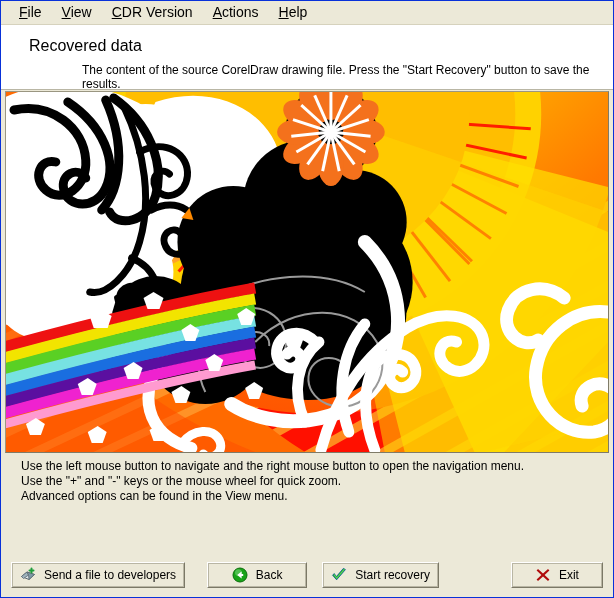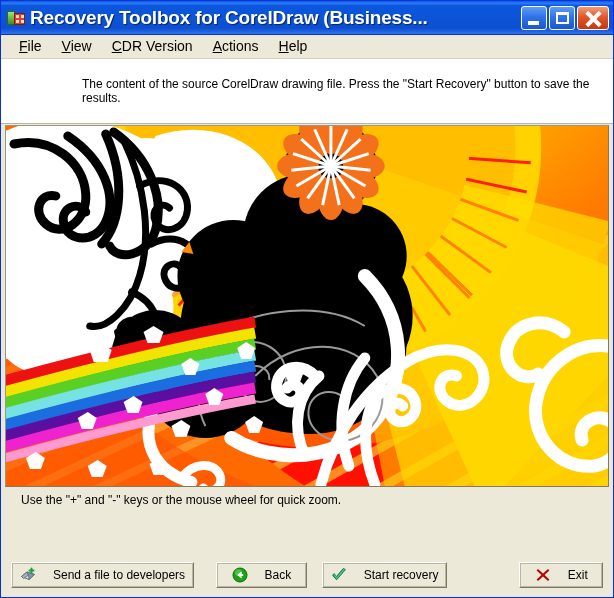--- a/index.html
+++ b/index.html
@@ -220,70 +220,52 @@
   .btn {
     height: 26px;
     box-sizing: border-box;
     background: #ece9d8;
     border: 1px solid;
     border-color: #ffffff #7b7866 #7b7866 #ffffff;
     box-shadow: 0 0 0 1px #b9b6a4 inset;
     display: flex;
     align-items: center;
     justify-content: center;
-    gap: 17px;
+    gap: 8px;
     font-size: 12px;
     color: #000;
     padding: 0 8px;
     white-space: nowrap;
   }
   .btn-send   { width: 194px; margin-right: 22px; }
   .btn-back   { width: 120px; margin-right: 15px; }
   .btn-start  { width: 130px; margin-right: 25px; }
   .btn-exit   { width: 110px; margin-left: 47px; }
 
   .ico { width: 16px; height: 16px; flex: 0 0 16px; position: relative; }
   .ico svg { display:block; width:16px; height:16px; }
 
   .btn-label { line-height: 14px; }
 </style>
 </head>
 <body>
 
 <div class="window">
 
-  <div class="titlebar">
-    <div class="app-icon">
-      <div class="leaf"></div>
-      <div class="grid"></div>
-    </div>
-    <div class="title-text">Recovery Toolbox for CorelDraw (Business...</div>
-    <div class="win-btns">
-      <div class="win-btn">
-        <span class="glyph-min"></span>
-      </div>
-      <div class="win-btn">
-        <span class="glyph-max"></span>
-      </div>
-      <div class="win-btn close">
-        <span class="glyph-close-a"></span>
-        <span class="glyph-close-b"></span>
-      </div>
-    </div>
-  </div>
 
   <div class="menubar">
     <div class="menu-item"><u>F</u>ile</div>
     <div class="menu-item"><u>V</u>iew</div>
     <div class="menu-item"><u>C</u>DR Version</div>
     <div class="menu-item"><u>A</u>ctions</div>
     <div class="menu-item"><u>H</u>elp</div>
   </div>
 
   <div class="headerpanel">
+    <div class="header-title">Recovered data</div>
     <div class="header-sub">The content of the source CorelDraw drawing file. Press the "Start Recovery" button to save the results.</div>
   </div>
 
   <div class="viewport">
     <div class="art">
       <svg viewBox="0 0 604 360" preserveAspectRatio="none" xmlns="http://www.w3.org/2000/svg">
         <defs>
           <clipPath id="frame">
               <rect x="0" y="0" width="604" height="360"></rect>
             </clipPath>
@@ -509,21 +491,23 @@
 
           <g fill="none" stroke="#ffffff" stroke-width="9" stroke-linecap="round">
             <path d="M176 352 C188 336 208 336 214 348 C220 360 206 370 198 362"></path>
           </g>
         </g>
       </svg>
     </div>
   </div>
 
   <div class="hints">
+    <div class="hint-line">Use the left mouse button to navigate and the right mouse button to open the navigation menu.</div>
     <div class="hint-line">Use the "+" and "-" keys or the mouse wheel for quick zoom.</div>
+    <div class="hint-line">Advanced options can be found in the View menu.</div>
   </div>
 
   <div class="buttonbar">
 
     <div class="btn btn-send">
       <span class="ico">
         <svg viewBox="0 0 16 16" xmlns="http://www.w3.org/2000/svg">
           <path d="M1.5 9.5 L7 5 L14.5 7.5 L9 12.5 Z" fill="#dfe6ea" stroke="#5a6a72" stroke-width="1"></path>
           <path d="M1.5 9.5 L7 5 L8.5 8 L3.5 11.5 Z" fill="#9fb3bd" stroke="#5a6a72" stroke-width="0.8"></path>
           <path d="M7 5 L14.5 7.5 L9 12.5 L8.5 8 Z" fill="#7e99a5" stroke="#5a6a72" stroke-width="0.8"></path>

